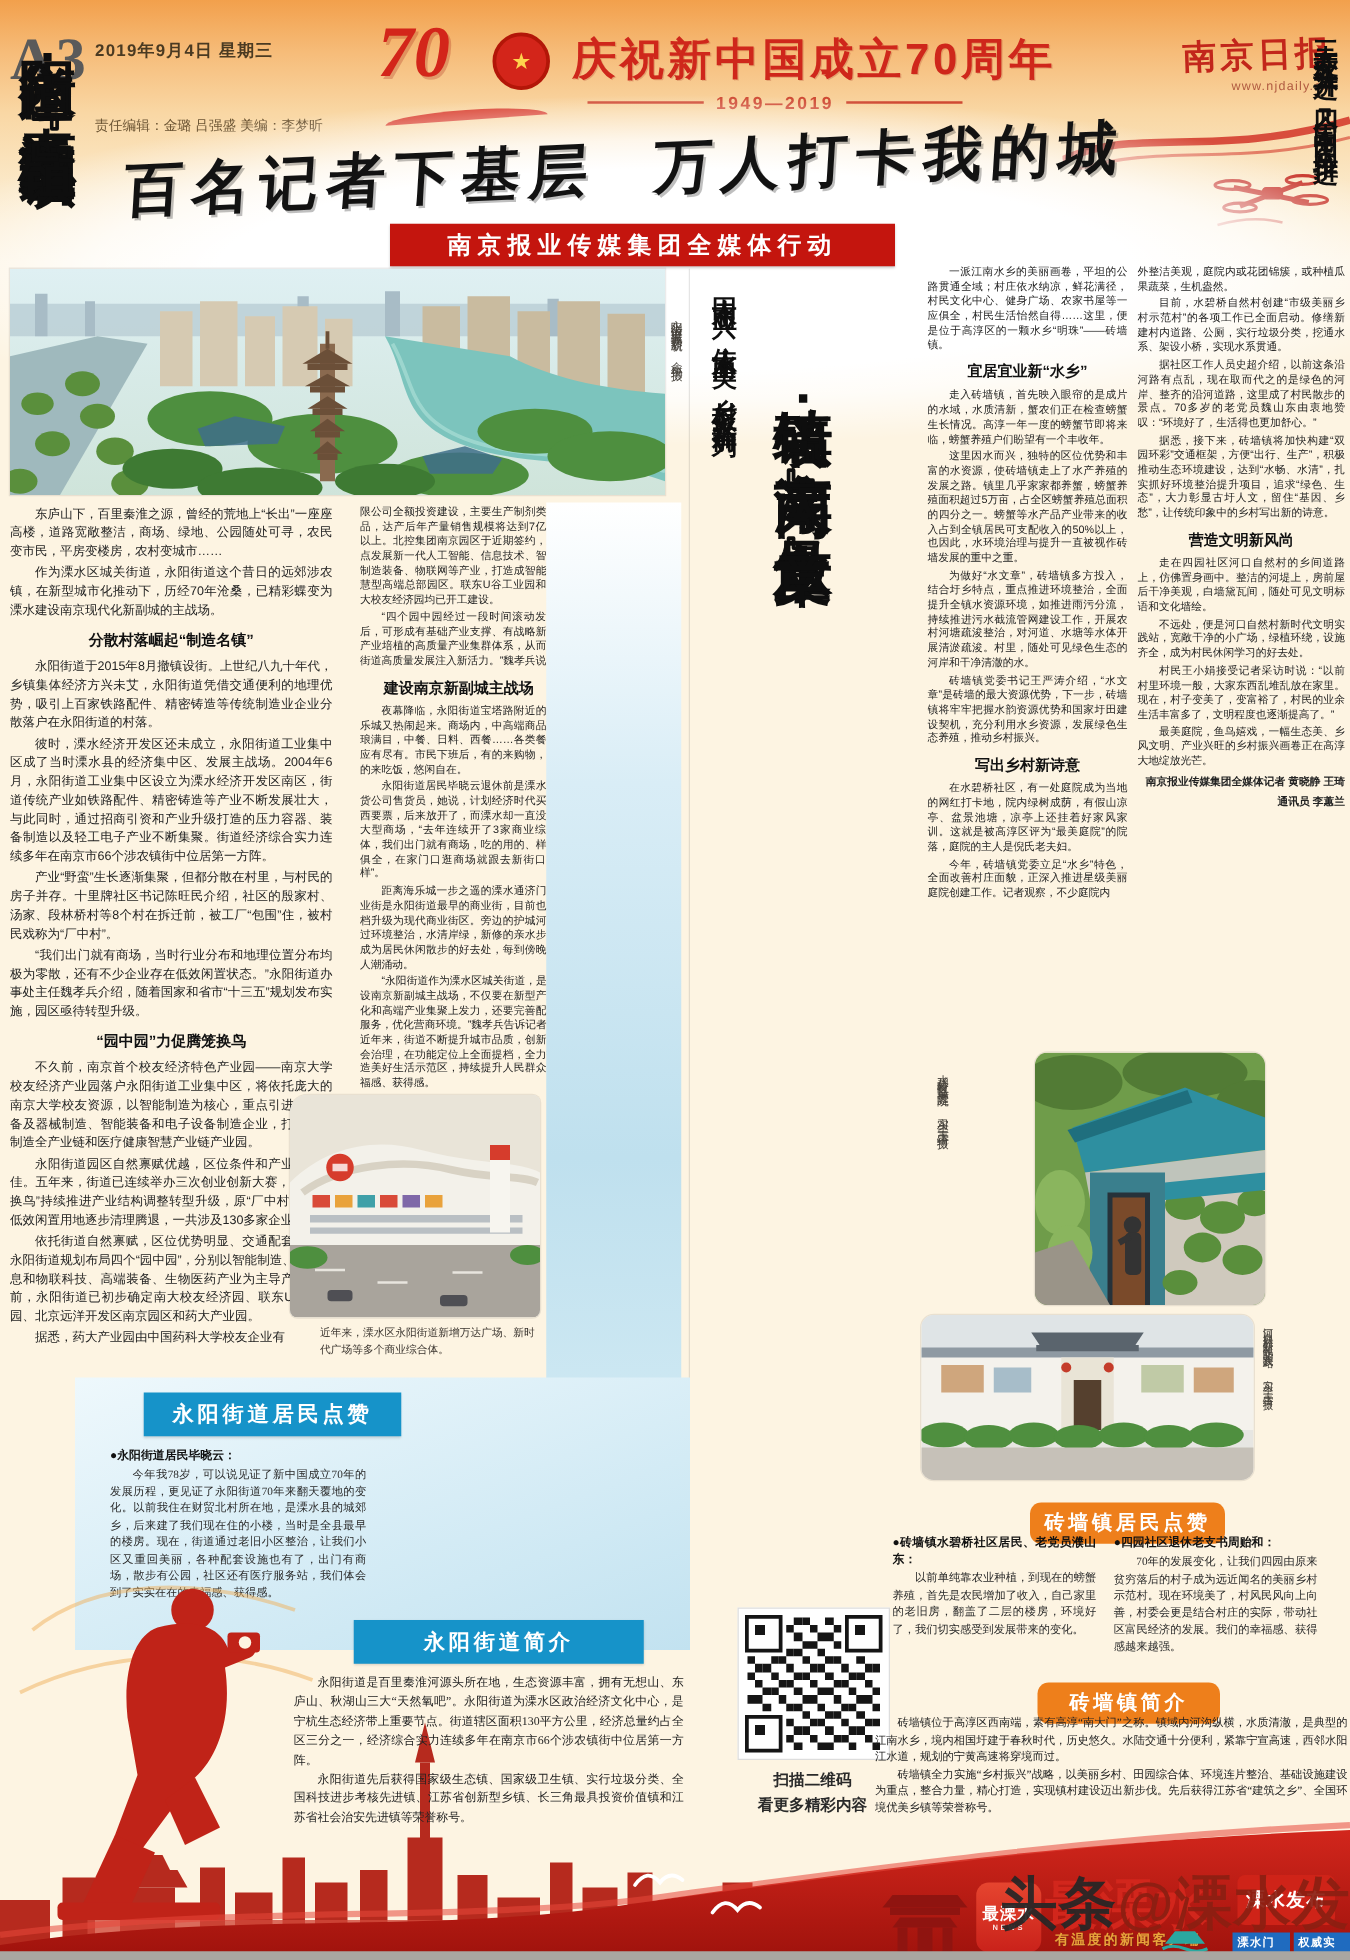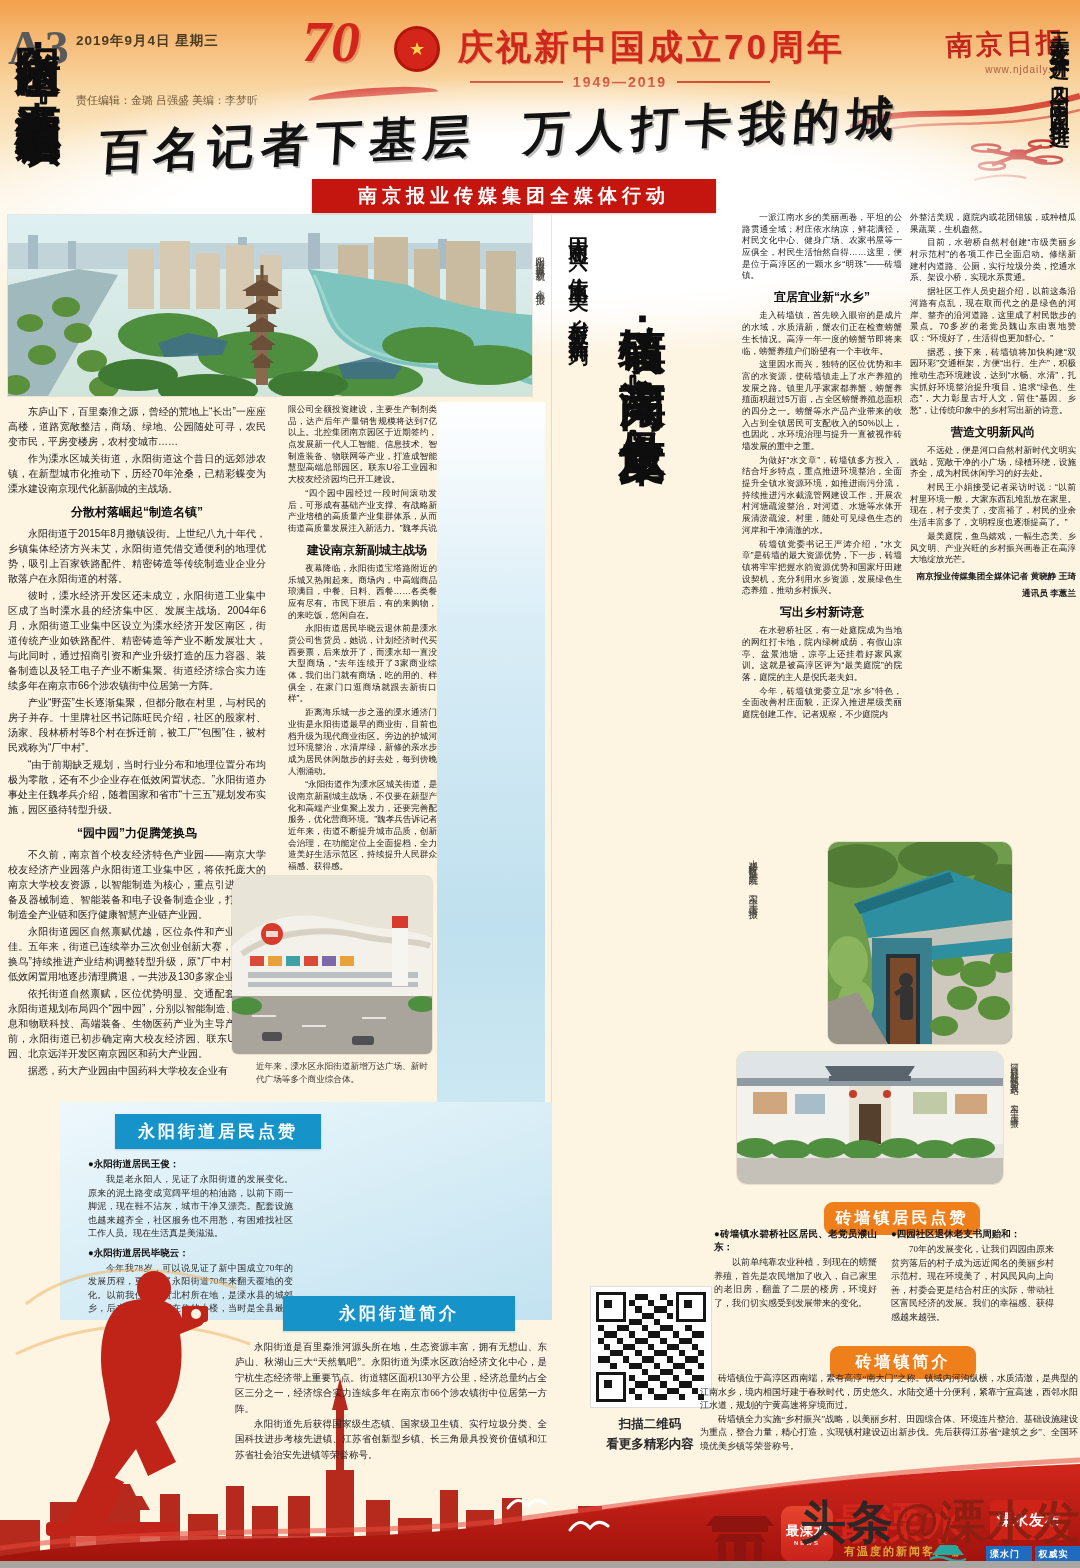--- a/index.html
+++ b/index.html
@@ -230,21 +230,21 @@
   <div class="vcap" style="left:534px;top:248px;height:330px;">永阳街道老城换新貌。 俞小筠摄</div>
   <div class="divider"></div>
 
   <div class="art" id="lcol1">
       <p class="blk b-p">东庐山下，百里秦淮之源，曾经的荒地上“长出”一座座高楼，道路宽敞整洁，商场、绿地、公园随处可寻，农民变市民，平房变楼房，农村变城市……</p>
       <p class="blk b-p">作为溧水区城关街道，永阳街道这个昔日的远郊涉农镇，在新型城市化推动下，历经70年沧桑，已精彩蝶变为溧水建设南京现代化新副城的主战场。</p>
       <p class="blk b-h">分散村落崛起“制造名镇”</p>
       <p class="blk b-p">永阳街道于2015年8月撤镇设街。上世纪八九十年代，乡镇集体经济方兴未艾，永阳街道凭借交通便利的地理优势，吸引上百家铁路配件、精密铸造等传统制造业企业分散落户在永阳街道的村落。</p>
       <p class="blk b-p">彼时，溧水经济开发区还未成立，永阳街道工业集中区成了当时溧水县的经济集中区、发展主战场。2004年6月，永阳街道工业集中区设立为溧水经济开发区南区，街道传统产业如铁路配件、精密铸造等产业不断发展壮大，与此同时，通过招商引资和产业升级打造的压力容器、装备制造以及轻工电子产业不断集聚。街道经济综合实力连续多年在南京市66个涉农镇街中位居第一方阵。</p>
       <p class="blk b-p">产业“野蛮”生长逐渐集聚，但都分散在村里，与村民的房子并存。十里牌社区书记陈旺民介绍，社区的殷家村、汤家、段林桥村等8个村在拆迁前，被工厂“包围”住，被村民戏称为“厂中村”。</p>
-      <p class="blk b-p">“由于前期缺乏规划，当时行业分布和地理位置分布均极为零散，还有不少企业存在低效闲置状态。”永阳街道办事处主任魏孝兵介绍，随着国家和省市“十三五”规划发布实施，园区亟待转型升级。</p>
+      <p class="blk b-p">“我们出门就有商场，当时行业分布和地理位置分布均极为零散，还有不少企业存在低效闲置状态。”永阳街道办事处主任魏孝兵介绍，随着国家和省市“十三五”规划发布实施，园区亟待转型升级。</p>
       <p class="blk b-h">“园中园”力促腾笼换鸟</p>
       <p class="blk b-p">不久前，南京首个校友经济特色产业园——南京大学校友经济产业园落户永阳街道工业集中区，将依托庞大的南京大学校友资源，以智能制造为核心，重点引进健康设备及器械制造、智能装备和电子设备制造企业，打造智能制造全产业链和医疗健康智慧产业链产业园。</p>
       <p class="blk b-p">永阳街道园区自然禀赋优越，区位条件和产业底蕴俱佳。五年来，街道已连续举办三次创业创新大赛，以“腾笼换鸟”持续推进产业结构调整转型升级，原“厂中村”企业和低效闲置用地逐步清理腾退，一共涉及130多家企业。</p>
       <p class="blk b-p">依托街道自然禀赋，区位优势明显、交通配套完善，永阳街道规划布局四个“园中园”，分别以智能制造、电子信息和物联科技、高端装备、生物医药产业为主导产业。目前，永阳街道已初步确定南大校友经济园、联东U谷工业园、北京远洋开发区南京园区和药大产业园。</p>
       <p class="blk b-p">据悉，药大产业园由中国药科大学校友企业有</p>
     </div>
   <div class="art" id="lcol2">
     <div class="blocks">
         <p class="blk b-c">限公司全额投资建设，主要生产制剂类产品，达产后年产量销售规模将达到7亿元以上。北控集团南京园区于近期签约，重点发展新一代人工智能、信息技术、智能制造装备、物联网等产业，打造成智能智慧型高端总部园区。联东U谷工业园和南大校友经济园均已开工建设。</p>
         <p class="blk b-p">“四个园中园经过一段时间滚动发展后，可形成有基础产业支撑、有战略新兴产业培植的高质量产业集群体系，从而为街道高质量发展注入新活力。”魏孝兵说。</p>
@@ -312,20 +312,21 @@
       <p class="blk b-p">在水碧桥社区，有一处庭院成为当地的网红打卡地，院内绿树成荫，有假山凉亭、盆景池塘，凉亭上还挂着好家风家训。这就是被高淳区评为“最美庭院”的院落，庭院的主人是倪氏老夫妇。</p>
       <p class="blk b-p">今年，砖墙镇党委立足“水乡”特色，全面改善村庄面貌，正深入推进星级美丽庭院创建工作。记者观察，不少庭院内</p>
     </div>
   <div class="art" id="rcol2">
     <div class="blocks">
         <p class="blk b-c">外整洁美观，庭院内或花团锦簇，或种植瓜果蔬菜，生机盎然。</p>
         <p class="blk b-p">目前，水碧桥自然村创建“市级美丽乡村示范村”的各项工作已全面启动。修缮新建村内道路、公厕，实行垃圾分类，挖通水系、架设小桥，实现水系贯通。</p>
         <p class="blk b-p">据社区工作人员史超介绍，以前这条沿河路有点乱，现在取而代之的是绿色的河岸、整齐的沿河道路，这里成了村民散步的景点。70多岁的老党员魏山东由衷地赞叹：“环境好了，生活得也更加舒心。”</p>
         <p class="blk b-p">据悉，接下来，砖墙镇将加快构建“双园环彩”交通框架，方便“出行、生产”，积极推动生态环境建设，达到“水畅、水清”，扎实抓好环境整治提升项目，追求“绿色、生态”，大力彰显古圩人文，留住“基因、乡愁”，让传统印象中的乡村写出新的诗意。</p>
         <p class="blk b-h">营造文明新风尚</p>
+        <p class="blk b-p">走在四园社区河口自然村的乡间道路上，仿佛置身画中。整洁的河堤上，房前屋后干净美观，白墙黛瓦间，随处可见文明标语和文化墙绘。</p>
         <p class="blk b-p">不远处，便是河口自然村新时代文明实践站，宽敞干净的小广场，绿植环绕，设施齐全，成为村民休闲学习的好去处。</p>
         <p class="blk b-p">村民王小娟接受记者采访时说：“以前村里环境一般，大家东西乱堆乱放在家里。现在，村子变美了，变富裕了，村民的业余生活丰富多了，文明程度也逐渐提高了。”</p>
         <p class="blk b-p">最美庭院，鱼鸟嬉戏，一幅生态美、乡风文明、产业兴旺的乡村振兴画卷正在高淳大地绽放光芒。</p>
         <p class="blk b-by">南京报业传媒集团全媒体记者 黄晓静 王琦</p>
         <p class="blk b-by">通讯员 李蕙兰</p>
       </div>
   </div>
 
   <div class="vcap" style="left:747px;top:852px;height:330px;">水碧桥社区最美庭院。 实习生 王雪绮摄</div>
   <div class="photo" style="left:828px;top:842px;width:184px;height:202px;border-radius:10px;">
@@ -397,24 +398,20 @@
           <ellipse cx="236" cy="96" rx="22" ry="10"></ellipse>
         </g>
       <rect y="106" width="266" height="26" fill="#c6c1b8"></rect>
     </svg>
   </div>
   <div class="vcap" style="left:1008px;top:1056px;height:300px;font-size:8.5px;">河口自然村新时代文明实践站。 实习生 王雪绮摄</div>
 
   <div class="bluepanel"></div>
   <div class="banner blue" style="left:115px;top:1114px;width:206px;">永阳街道居民点赞</div>
   <div class="art" style="left:88px;top:1158px;width:205px;height:156px;z-index:3;">
-      <div class="t-item">
-      <div class="t-name">●永阳街道居民王俊：</div>
-      <div class="t-body">我是老永阳人，见证了永阳街道的发展变化。原来的泥土路变成宽阔平坦的柏油路，以前下雨一脚泥，现在鞋不沾灰，城市干净又漂亮。配套设施也越来越齐全，社区服务也不用愁，有困难找社区工作人员。现在生活真是美滋滋。</div>
-    </div>
       <div class="t-item">
       <div class="t-name">●永阳街道居民毕晓云：</div>
       <div class="t-body">今年我78岁，可以说见证了新中国成立70年的发展历程，更见证了永阳街道70年来翻天覆地的变化。以前我住在财贸北村所在地，是溧水县的城郊乡，后来建了我们现在住的小楼，当时是全县最早的楼房。现在，街道通过老旧小区整治，让我们小区又重回美丽，各种配套设施也有了，出门有商场，散步有公园，社区还有医疗服务站，我们体会到了实实在在的幸福感、获得感。</div>
     </div>
     </div>
 
   <div class="banner blue" style="left:283px;top:1296px;width:232px;z-index:3;">永阳街道简介</div>
   <div class="introtext" style="left:235px;top:1340px;width:312px;height:128px;z-index:3;">
       <p class="intro-p">永阳街道是百里秦淮河源头所在地，生态资源丰富，拥有无想山、东庐山、秋湖山三大“天然氧吧”。永阳街道为溧水区政治经济文化中心，是宁杭生态经济带上重要节点。街道辖区面积130平方公里，经济总量约占全区三分之一，经济综合实力连续多年在南京市66个涉农镇街中位居第一方阵。</p>
       <p class="intro-p">永阳街道先后获得国家级生态镇、国家级卫生镇、实行垃圾分类、全国科技进步考核先进镇、江苏省创新型乡镇、长三角最具投资价值镇和江苏省社会治安先进镇等荣誉称号。</p>

